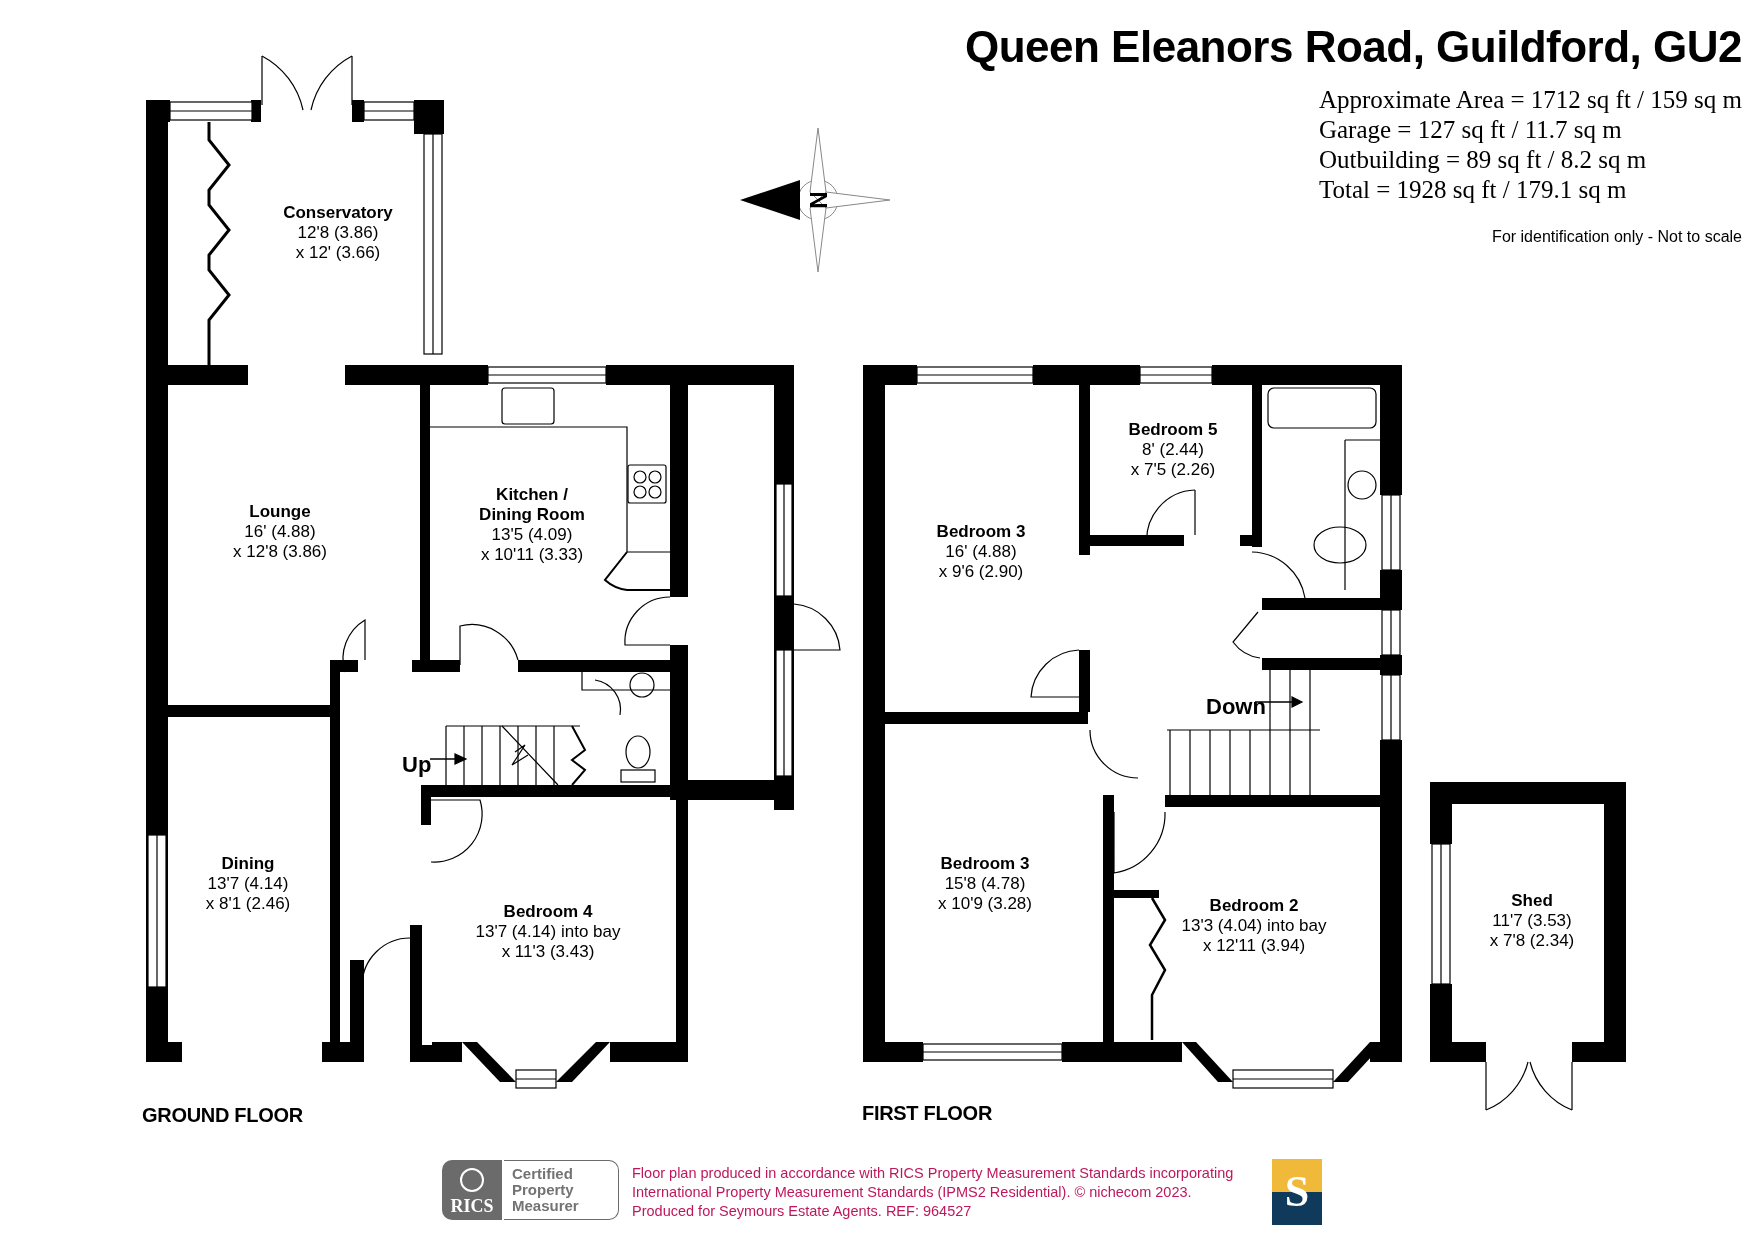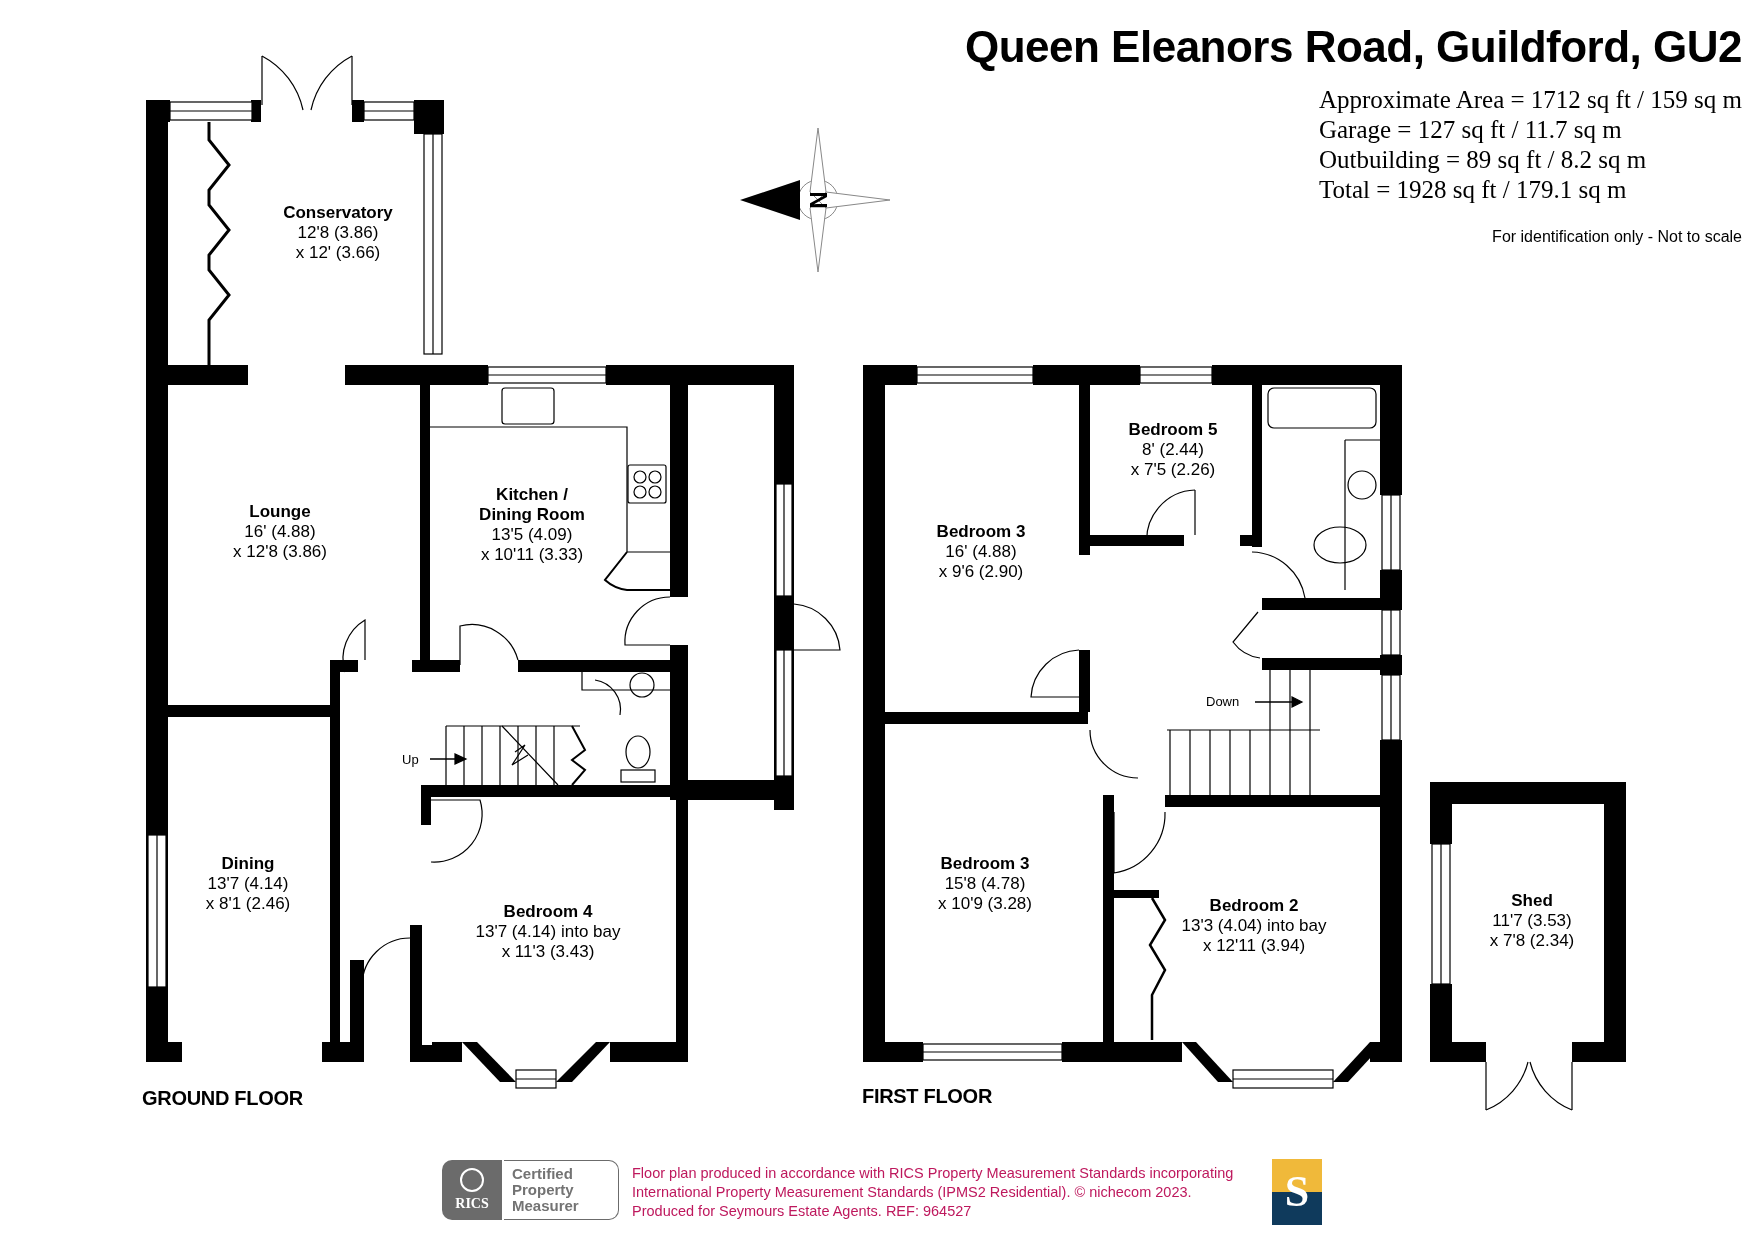--- a/index.html
+++ b/index.html
@@ -4,27 +4,27 @@
 <style>
   html,body{margin:0;padding:0;background:#fff;}
   body{width:1755px;height:1241px;position:relative;overflow:hidden;font-family:"Liberation Sans",sans-serif;color:#000;}
   .abs{position:absolute;}
   #plan{position:absolute;left:0;top:0;}
   .title{right:13px;top:22px;font-size:44px;font-weight:bold;letter-spacing:-0.5px;text-align:right;white-space:nowrap;}
   .areas{right:13px;top:85px;text-align:left;font-size:25px;line-height:30px;white-space:nowrap;font-family:Liberation Serif, serif;}
   .note{right:13px;top:212px;font-size:16px;text-align:right;white-space:nowrap;margin-top:16px;}
   .room{position:absolute;text-align:center;font-size:17px;line-height:20px;white-space:nowrap;transform:translateX(-50%);}
   .room .rn{font-weight:bold;}
-  .floor-label{position:absolute;font-size:20px;font-weight:bold;white-space:nowrap;letter-spacing:-0.3px;}
-  .stair-label{position:absolute;font-size:13px;font-weight:normal;}
+  .floor-label{position:absolute;font-size:20px;font-weight:bold;white-space:nowrap;letter-spacing:-0.3px;margin-top:17px;}
+  .stair-label{position:absolute;font-size:22px;font-weight:bold;}
   .footer-text{position:absolute;left:632px;top:1164px;font-size:14.5px;line-height:19px;color:#be185d;white-space:nowrap;}
   .rics{position:absolute;left:442px;top:1160px;width:178px;height:60px;}
   .rics-left{position:absolute;left:0;top:0;width:60px;height:60px;background:#6b6b6b;border-radius:10px 0 0 10px;color:#fff;}
   .rics-left .lion{position:absolute;left:18px;top:8px;width:24px;height:24px;border-radius:50%;border:2px solid #fff;box-sizing:border-box;}
-  .rics-left .rtxt{position:absolute;left:0;width:60px;top:36px;text-align:center;font-family:"Liberation Serif",serif;font-weight:bold;font-size:14px;}
+  .rics-left .rtxt{position:absolute;left:0;width:60px;top:36px;text-align:center;font-family:"Liberation Serif",serif;font-weight:bold;font-size:18px;}
   .rics-right{position:absolute;left:62px;top:0;width:114px;height:58px;border:1.5px solid #6b6b6b;border-left:none;border-radius:0 10px 10px 0;background:#fff;}
   .rics-right div{position:absolute;left:8px;font-weight:bold;font-size:15px;color:#737373;line-height:16px;}
   .logo{position:absolute;left:1272px;top:1159px;width:50px;height:66px;}
   .logo .top{height:33px;background:#f0b93a;}
   .logo .bot{height:33px;background:#0f3a5c;}
   .logo .s{position:absolute;left:0;top:8px;width:50px;text-align:center;color:#fff;font-family:"Liberation Serif",serif;font-weight:bold;font-size:44px;line-height:50px;}
 </style>
 </head>
 <body>
 

